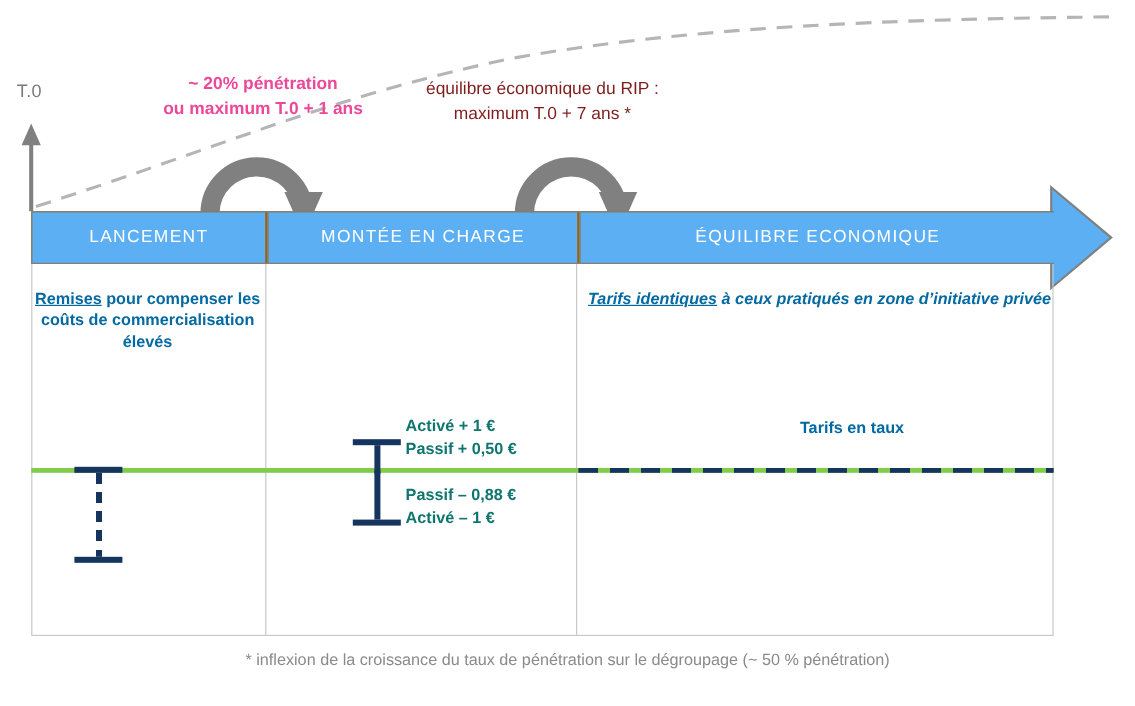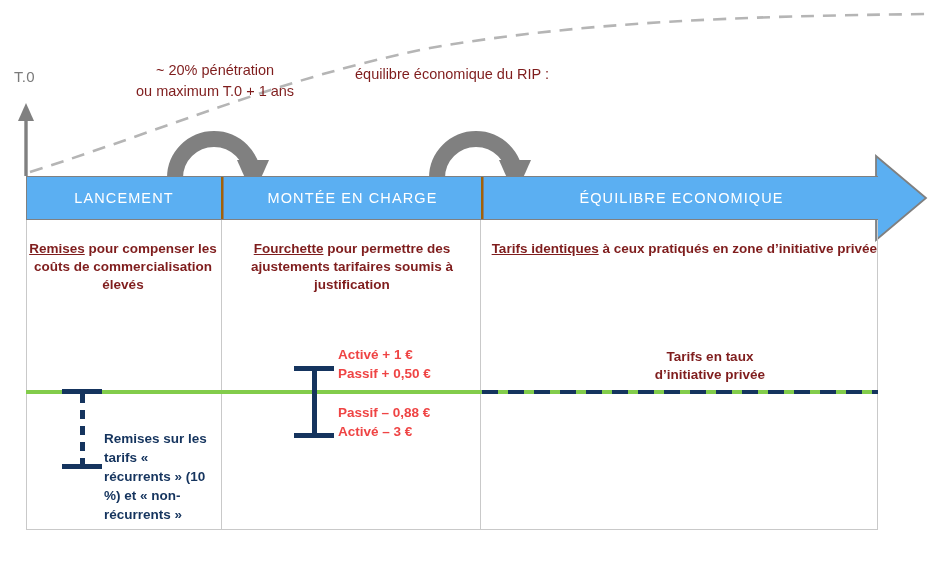--- a/index.html
+++ b/index.html
@@ -12,22 +12,22 @@
 
   
   .axis-label{
     position:absolute;left:14px;top:68px;
     font-size:15px;color:#7a7a7a;letter-spacing:.3px;
     white-space:nowrap;
   }
 
   
   .callout{
-    position:absolute;text-align:center;color:#7f1d1d;
-    font-size:14.5px;line-height:1.45;font-weight:400;white-space:nowrap;
+    position:absolute;text-align:center;color:#ec4899;
+    font-size:14.5px;line-height:1.45;font-weight:700;white-space:nowrap;
   }
   #callout-1{left:136px;top:60px;}
   #callout-2{left:355px;top:64px;font-weight:400;color:#7f1d1d;}
 
   
   .band{
     position:absolute;left:26px;top:176px;width:852px;height:44px;
     border:1.6px solid #808080;box-sizing:border-box;background:#a16207;
   }
   .seg{
@@ -48,26 +48,26 @@
   .frame{
     position:absolute;left:26px;top:220px;width:852px;height:310px;
     border:1px solid #c9c9c9;border-top:none;box-sizing:border-box;
   }
   .vdiv{position:absolute;top:220px;width:1px;height:310px;background:#c9c9c9;}
   #vdiv-1{left:221px;}
   #vdiv-2{left:480px;}
 
   
   .body-txt{
-    position:absolute;color:#7f1d1d;font-weight:700;
+    position:absolute;color:#0369a1;font-weight:700;
     text-align:center;line-height:1.35;
   }
   #txt-col1{left:28px;top:240px;width:190px;font-size:13.5px;}
   #txt-col2{left:230px;top:240px;width:244px;font-size:13.5px;}
-  #txt-col3{left:489px;top:240px;width:388px;font-size:13.5px;text-align:right;}
+  #txt-col3{left:489px;top:240px;width:388px;font-size:13.5px;text-align:center;font-style:italic;}
   #txt-col3-low{left:600px;top:348px;width:220px;font-size:13.5px;}
   .u{text-decoration:underline;}
 
   
   .green-line{
     position:absolute;left:26px;top:390px;width:852px;height:3.5px;
     background:#82CC4B;
   }
   
   .navy-dash{
@@ -97,21 +97,21 @@
   #ibeam-col2-up .cap.top{top:0;}
   #ibeam-col2-up .stem{top:5px;height:24px;}
 
   
   #ibeam-col2-dn{left:294px;top:392px;width:40px;height:46px;}
   #ibeam-col2-dn .stem{top:0;height:41px;}
   #ibeam-col2-dn .cap.bot{top:41px;}
 
   
   .price{
-    position:absolute;color:#ef4444;font-weight:700;font-size:13.5px;
+    position:absolute;color:#0f766e;font-weight:700;font-size:13.5px;
     line-height:1.4;white-space:nowrap;
   }
   #price-up{left:338px;top:346px;}
   #price-dn{left:338px;top:404px;}
 
   
   #label-col1{
     position:absolute;left:104px;top:430px;width:112px;
     color:#15345E;font-weight:700;font-size:13.5px;line-height:1.4;
     text-align:left;
@@ -158,20 +158,21 @@
 
   <div class="axis-label">T.0</div>
 
   <div class="callout" id="callout-1">
     <div>~ 20% pénétration</div>
     <div>ou maximum  T.0 + 1 ans</div>
   </div>
 
   <div class="callout" id="callout-2">
     <div>équilibre économique du RIP :</div>
+    <div>maximum  T.0 + 7 ans *</div>
   </div>
 
   <div class="band">
     <div class="seg" id="seg-1">
       <span>LANCEMENT</span>
     </div>
     <div class="seg" id="seg-2">
       <span>MONTÉE EN CHARGE</span>
     </div>
     <div class="seg" id="seg-3">
@@ -180,31 +181,27 @@
   </div>
 
   <div class="frame"></div>
   <div class="vdiv" id="vdiv-1"></div>
   <div class="vdiv" id="vdiv-2"></div>
 
   <div class="body-txt" id="txt-col1">
     <span class="u">Remises</span><span> pour compenser les coûts de commercialisation élevés</span>
   </div>
 
-  <div class="body-txt" id="txt-col2">
-    <span class="u">Fourchette</span><span> pour permettre des ajustements tarifaires soumis à justification</span>
-  </div>
 
   <div class="body-txt" id="txt-col3">
     <span class="u">Tarifs identiques</span><span> à ceux pratiqués en zone d’initiative privée</span>
   </div>
 
   <div class="body-txt" id="txt-col3-low">
     <div>Tarifs en taux</div>
-    <div>d’initiative privée</div>
   </div>
 
   <div class="green-line"></div>
   <div class="navy-dash"></div>
 
   <div class="ibeam" id="ibeam-col1">
     <div class="cap top"></div>
     <div class="stem dashed"></div>
     <div class="cap bot"></div>
   </div>
@@ -218,19 +215,19 @@
     <div class="stem"></div>
     <div class="cap bot"></div>
   </div>
 
   <div class="price" id="price-up">
     <div>Activé + 1 €</div>
     <div>Passif + 0,50 €</div>
   </div>
   <div class="price" id="price-dn">
     <div>Passif – 0,88 €</div>
-    <div>Activé – 3 €</div>
-  </div>
-
-  <div id="label-col1">Remises sur les tarifs « récurrents » (10 %) et « non-récurrents »</div>
-
+    <div>Activé – 1 €</div>
+  </div>
+
+
+  <div class="footnote">* inflexion de la croissance du taux de pénétration sur le dégroupage (~ 50 % pénétration)</div>
 
 </div>
 
 </body></html>

